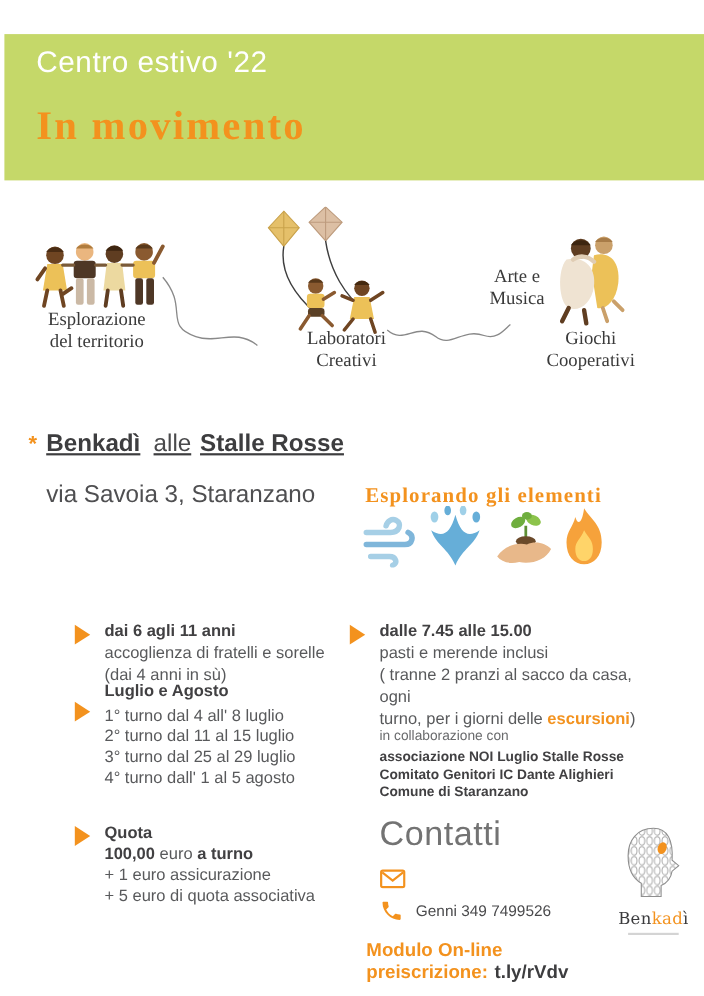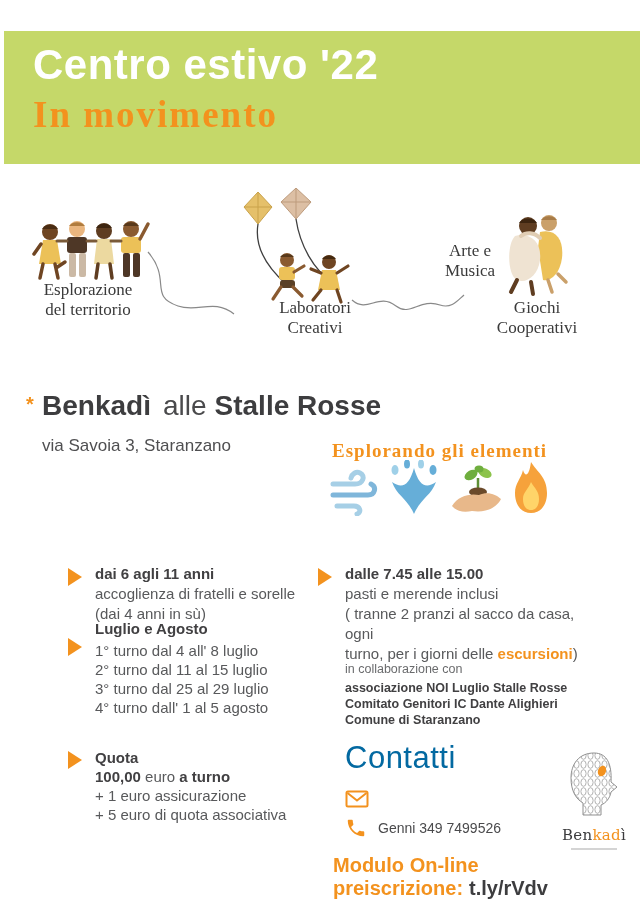--- a/index.html
+++ b/index.html
@@ -12,21 +12,21 @@
     color:#58595b;
   }
 
   
   .banner {
     position:absolute; left:4px; top:31px; width:636px; height:133px;
     background:#c5d869;
   }
   .banner-title {
     position:absolute; left:29px; top:10px;
-    font-size:42px; font-weight:700; color:#ffffff; letter-spacing:0.5px;
+    font-size:27px; font-weight:400; color:#ffffff; letter-spacing:0.5px;
   }
   .banner-sub {
     position:absolute; left:29px; top:62px;
     font-family:cursive;
     font-size:37px; font-weight:700; color:#f3921e; letter-spacing:2px;
   }
 
   
   .illu { position:absolute; left:0; top:188px; width:640px; height:175px; }
   .act-label {
@@ -34,24 +34,24 @@
     font-family:cursive; font-size:17px; line-height:20px; color:#3a3a3a;
   }
   .act-label span { display:block; }
   .lab-a1 { left:18px;  top:280px; }
   .lab-a2 { left:245px; top:298px; }
   .lab-a3 { left:400px; top:241px; }
   .lab-a4 { left:467px; top:298px; }
 
   
   .venue-marker { position:absolute; left:26px; top:393px; color:#f3921e; font-size:20px; font-weight:700; }
-  .venue-line { position:absolute; left:42px; top:390px; font-size:28px; color:#3d3d3f; }
+  .venue-line { position:absolute; left:42px; top:390px; font-size:22px; color:#3d3d3f;text-decoration:underline; }
   .venue-line .bold { font-weight:700; }
   .venue-line .mid { font-weight:400; margin:0 8px 0 12px; color:#4a4a4c; }
-  .venue-address { position:absolute; left:42px; top:436px; font-size:17px; color:#4f4f51; }
+  .venue-address { position:absolute; left:42px; top:436px; font-size:22px; color:#4f4f51; }
 
   
   .elements-title {
     position:absolute; left:332px; top:440px;
     font-family:cursive; font-size:19px; font-weight:700; color:#f3921e; letter-spacing:1px;
   }
   .el-icon { position:absolute; }
 
   
   .tri {
@@ -65,35 +65,35 @@
   .right-col { left:345px; width:260px; }
   .hl { color:#f3921e; font-weight:700; }
 
   .collab { position:absolute; left:345px; top:661px; width:260px; font-size:12.5px; line-height:16px; }
   .collab .intro { color:#6a6b6d; }
   .collab .org { font-weight:700; color:#414042; }
 
   
   .contacts-title {
     position:absolute; left:345px; top:740px;
-    font-size:31px; font-weight:300; color:#0369a1; letter-spacing:0.5px;
+    font-size:31px; font-weight:300; color:#737373; letter-spacing:0.5px;
   }
   .contact-row { position:absolute; left:345px; display:flex; align-items:center; gap:11px; font-size:14px; color:#4a4a4c; }
   .row-email { top:790px; }
   .row-phone { top:817px; }
 
   
   .logo { position:absolute; left:558px; top:751px; width:72px; text-align:center; }
   .logo svg { display:block; margin:0 auto; }
   .logo-name { font-family:"DejaVu Serif", serif; font-size:15px; color:#3b3b3d; letter-spacing:0.3px; margin-top:3px; }
   .logo-name .org { color:#f3921e; }
   .logo-tagline { width:46px; height:2px; background:#d4d4d4; margin:4px auto 0; }
 
   
-  .footer { position:absolute; left:333px; top:854px; font-size:20px; font-weight:700; }
+  .footer { position:absolute; left:333px; top:854px; font-size:17px; font-weight:700; }
   .footer .lab { color:#f3921e; }
   .footer .lnk { color:#3d3d3f; margin-left:6px; }
 </style>
 </head>
 <body>
 
 <div class="banner">
   <div class="banner-title">Centro estivo '22</div>
   <div class="banner-sub">In movimento</div>
 </div>

